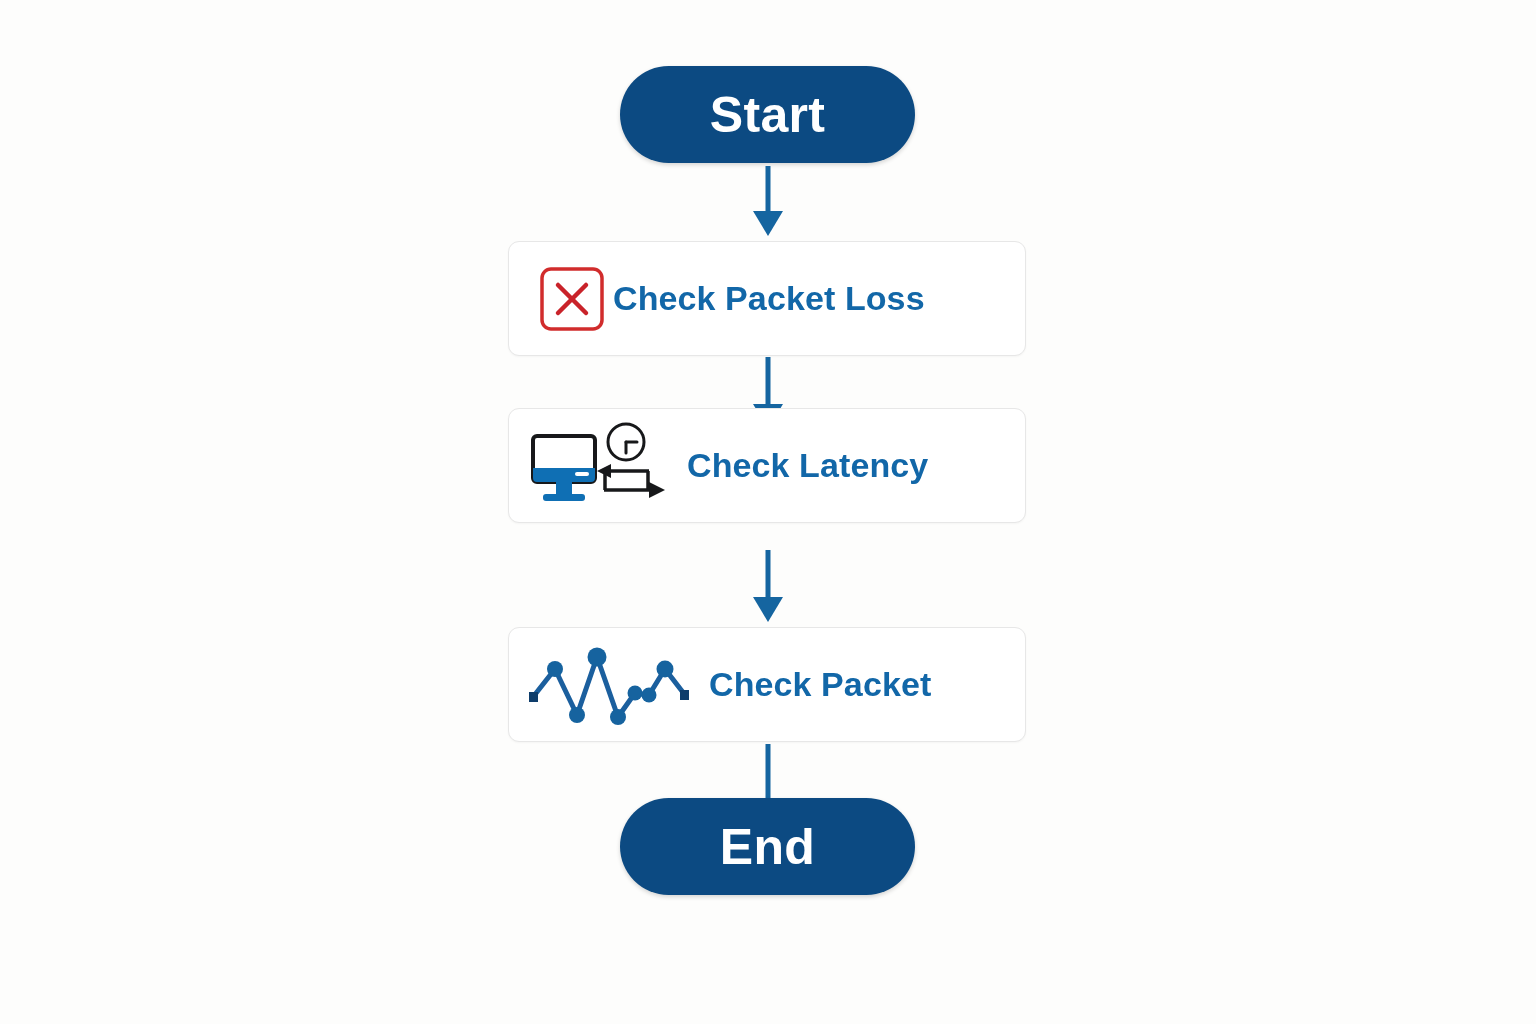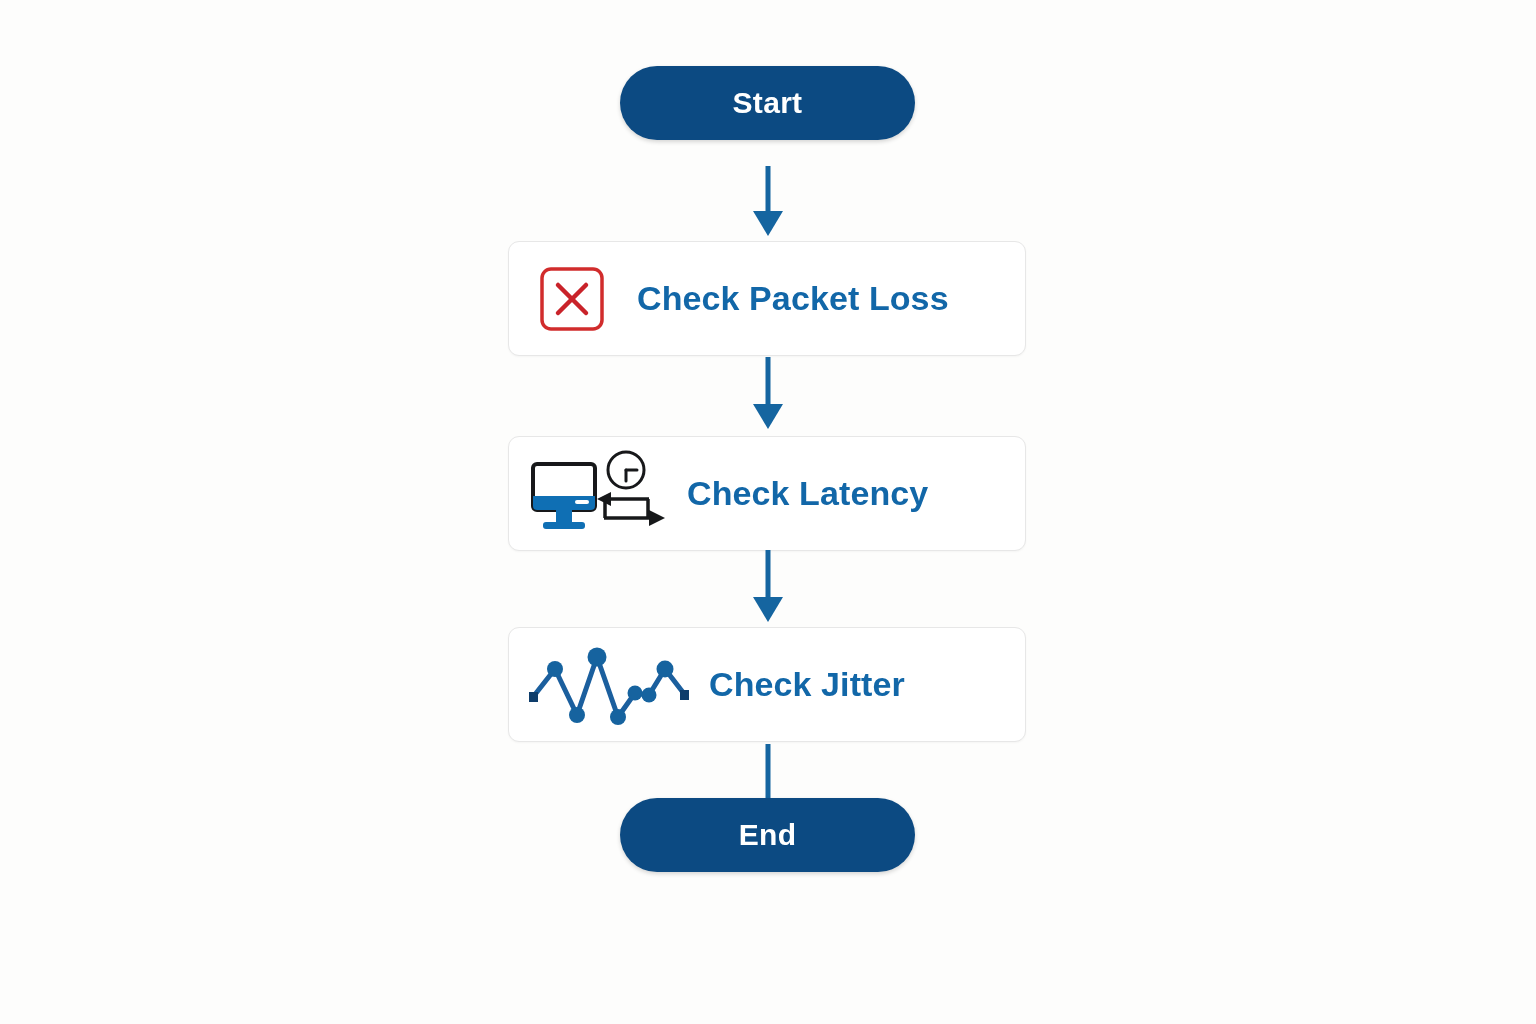--- a/index.html
+++ b/index.html
@@ -17,28 +17,28 @@
   #flow-canvas {
     position: relative;
     width: 1536px;
     height: 1024px;
   }
 
   
   .pill {
     position: absolute;
     width: 295px;
-    height: 74px;
+    height: 97px;
     border-radius: 49px;
     background: #0c4a82;
     color: #ffffff;
     display: flex;
     align-items: center;
     justify-content: center;
-    font-size: 30px;
+    font-size: 50px;
     font-weight: bold;
     letter-spacing: 0.3px;
     box-shadow: 0 2px 4px rgba(0,0,0,0.16);
     box-sizing: border-box;
   }
   #node-start { left: 620px; top: 66px; }
   #node-end   { left: 620px; top: 798px; }
 
   
   .step-box {
@@ -48,42 +48,42 @@
     height: 115px;
     border: 1.5px solid #e7e7e7;
     border-radius: 11px;
     background: #ffffff;
     box-sizing: border-box;
     display: flex;
     align-items: center;
     box-shadow: 0 1px 2px rgba(0,0,0,0.035);
   }
   #node-packet-loss { top: 241px; }
-  #node-latency     { top: 436px; }
+  #node-latency     { top: 408px; }
   #node-jitter      { top: 627px; }
 
   .step-icon {
     flex: 0 0 auto;
     display: flex;
     align-items: center;
     justify-content: center;
     margin-left: 22px;
   }
   #node-packet-loss .step-icon { width: 82px; }
   #node-latency .step-icon     { width: 150px; margin-left: 14px; }
   #node-jitter .step-icon      { width: 172px; margin-left: 14px; }
 
   .step-label {
     color: #1267a8;
     font-size: 34px;
     font-weight: bold;
     letter-spacing: 0.1px;
     white-space: nowrap;
   }
-  #node-packet-loss .step-label { margin-left: 24px; }
+  #node-packet-loss .step-label { }
   #node-latency .step-label     { margin-left: 14px; }
   #node-jitter .step-label      { margin-left: 14px; }
 
   
   .connector {
     position: absolute;
     left: 742px;
     width: 52px;
   }
   #connector-1 { top: 166px;  height: 72px; }
@@ -165,21 +165,21 @@
         <rect x="155" y="45" width="9" height="10" fill="#0e3d6b"></rect>
         <circle cx="30" cy="24" r="8" fill="#16639f"></circle>
         <circle cx="52" cy="70" r="8" fill="#16639f"></circle>
         <circle cx="72" cy="12" r="9.5" fill="#16639f"></circle>
         <circle cx="93" cy="72" r="8" fill="#16639f"></circle>
         <circle cx="110" cy="48" r="7.5" fill="#16639f"></circle>
         <circle cx="124" cy="50" r="7.5" fill="#16639f"></circle>
         <circle cx="140" cy="24" r="8.5" fill="#16639f"></circle>
       </svg>
     </span>
-    <span class="step-label">Check Jitter</span>
+    <span class="step-label">Check Packet</span>
   </div>
 
   <svg class="connector" id="connector-4" viewBox="0 0 52 100">
     <line x1="26" y1="0" x2="26" y2="72" stroke="#1565a0" stroke-width="5"></line>
     <polygon points="26,96 11,70 41,70" fill="#1565a0"></polygon>
   </svg>
 
   <div class="pill" id="node-end">
     <span>End</span>
   </div>

